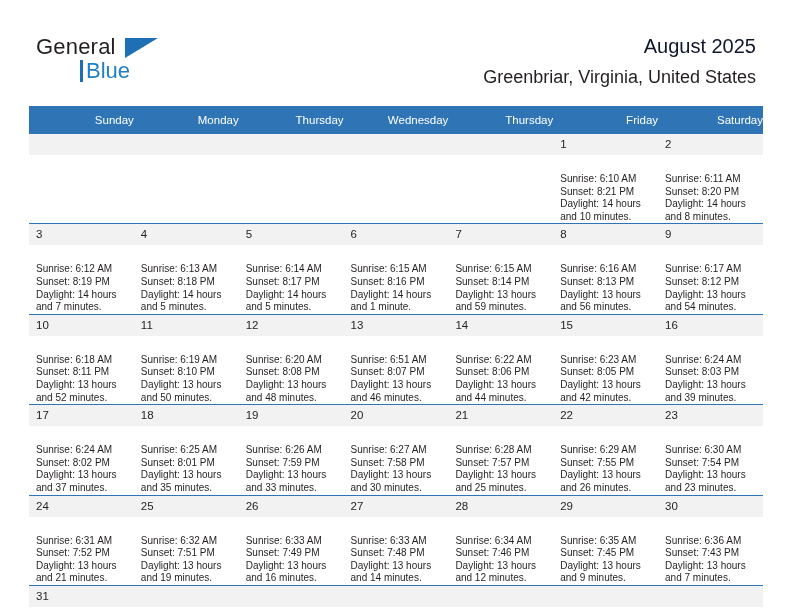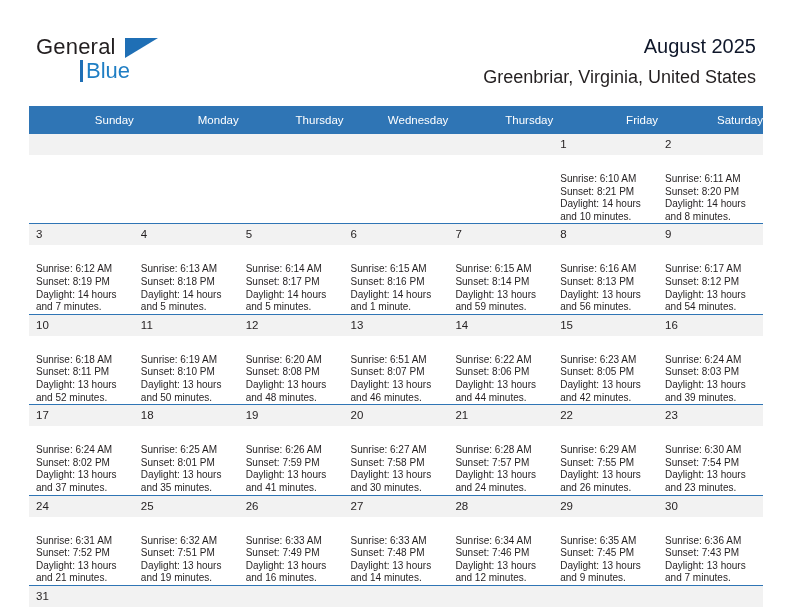--- a/index.html
+++ b/index.html
@@ -372,39 +372,39 @@
               <div>Daylight: 13 hours</div>
               <div>and 35 minutes.</div>
             </div>
           </td>
           <td>
             <span class="daynum">19</span>
             <div class="details">
               <div>Sunrise: 6:26 AM</div>
               <div>Sunset: 7:59 PM</div>
               <div>Daylight: 13 hours</div>
-              <div>and 41 minutes.</div>
+              <div>and 33 minutes.</div>
             </div>
           </td>
           <td>
             <span class="daynum">20</span>
             <div class="details">
               <div>Sunrise: 6:27 AM</div>
               <div>Sunset: 7:58 PM</div>
               <div>Daylight: 13 hours</div>
               <div>and 30 minutes.</div>
             </div>
           </td>
           <td>
             <span class="daynum">21</span>
             <div class="details">
               <div>Sunrise: 6:28 AM</div>
               <div>Sunset: 7:57 PM</div>
               <div>Daylight: 13 hours</div>
-              <div>and 24 minutes.</div>
+              <div>and 25 minutes.</div>
             </div>
           </td>
           <td>
             <span class="daynum">22</span>
             <div class="details">
               <div>Sunrise: 6:29 AM</div>
               <div>Sunset: 7:55 PM</div>
               <div>Daylight: 13 hours</div>
               <div>and 26 minutes.</div>
             </div>

